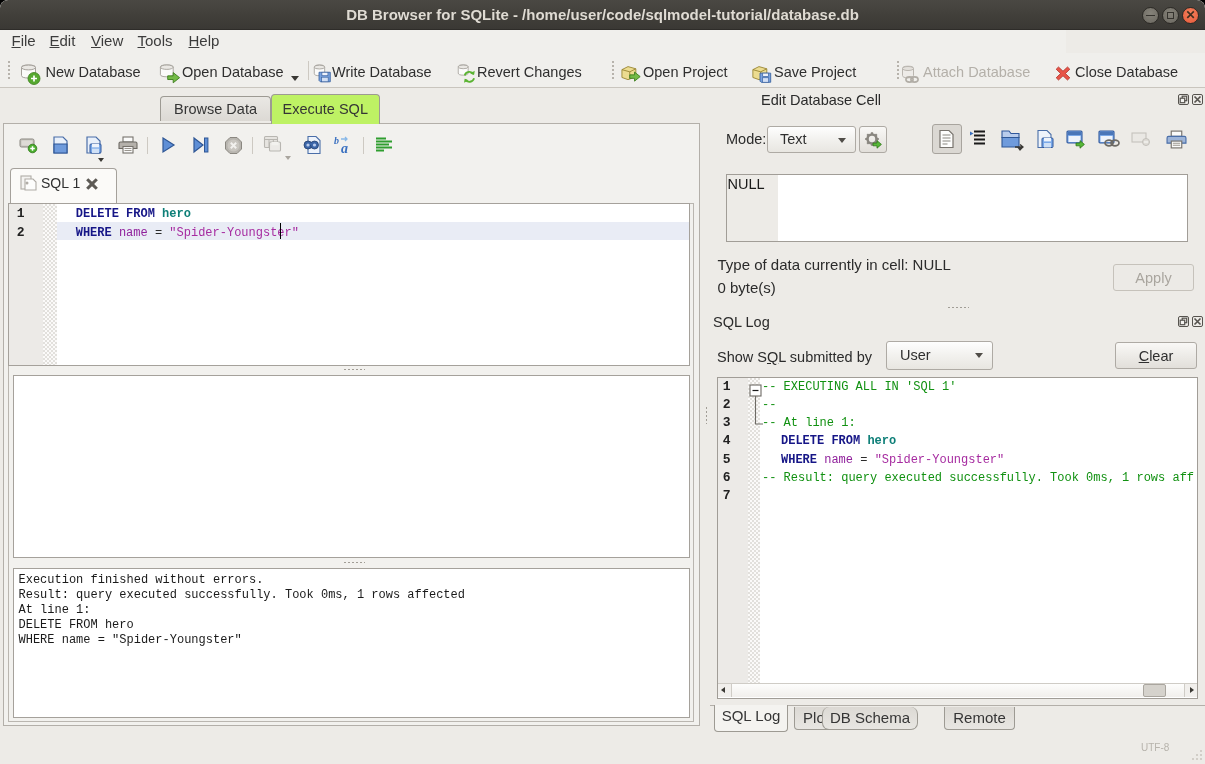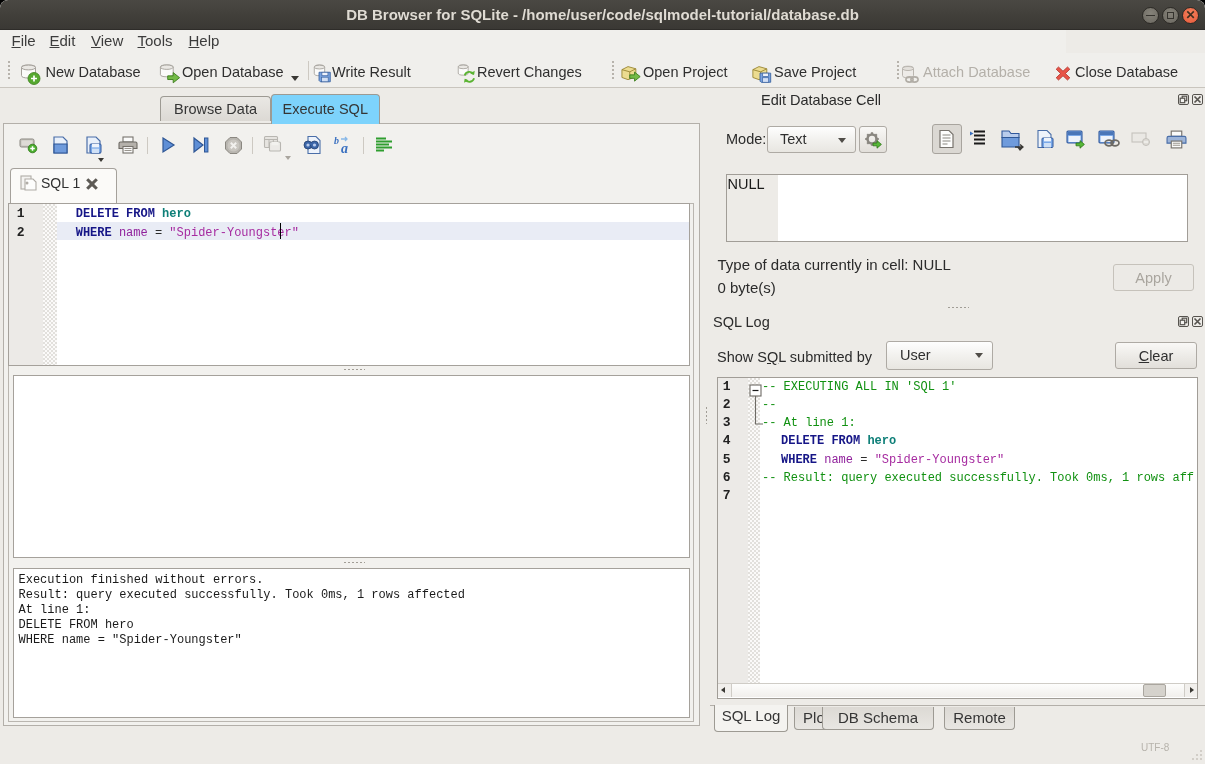--- a/index.html
+++ b/index.html
@@ -32,21 +32,21 @@
   .tbtext.dis { color:#b4b0a9; }
   .tbicon { position:absolute; top:7px; }
   .handle { position:absolute; top:7px; width:5px; height:21px;
     background-image:radial-gradient(circle, #b7b3ac 1px, transparent 1.2px);
     background-size:4px 4px; }
   .vsep { position:absolute; top:8px; width:1px; height:19px; background:#cdc9c2; }
   
   .tab { position:absolute; top:96px; height:24.5px; font-size:14.5px; color:#353535;
     background:linear-gradient(#eae8e4,#dcd9d4); border:1px solid #9d9a93; border-bottom:none;
     border-radius:4px 4px 0 0; text-align:center; line-height:24px; }
-  .tab.active { top:94px; height:30px; background:#7dd3fc; line-height:28px; z-index:5; }
+  .tab.active { top:94px; height:30px; background:#bef264; line-height:28px; z-index:5; }
   .pane { position:absolute; left:2.5px; top:123px; width:697px; height:603px;
     background:#f2f1ee; border:1px solid #b3afa9; }
   .subframe { position:absolute; background:#fff; border:1px solid #a5a19b; }
   
   .hdots { position:absolute; height:3px; width:22px;
     background-image:radial-gradient(circle,#a19d96 0.9px, transparent 1.1px);
     background-size:4px 3px; }
   .vdots { position:absolute; width:3px; height:18px;
     background-image:radial-gradient(circle,#a19d96 0.9px, transparent 1.1px);
     background-size:3px 4px; }
@@ -112,21 +112,21 @@
     <div class="tbtext" style="left:182px">Open Database</div>
     <div style="position:absolute; left:291px; top:23px; width:0; height:0; border-left:4px solid transparent; border-right:4px solid transparent; border-top:5px solid #3a3834;"></div>
     <div class="vsep" style="left:308px"></div>
     <svg class="tbicon" style="left:313px; top:11px" width="19" height="20" viewBox="0 0 22 23">
       <path d="M1.5 3.5 Q1.5 1 7.5 1 Q13.5 1 13.5 3.5 L13.5 11 Q13.5 13.5 7.5 13.5 Q1.5 13.5 1.5 11 Z" fill="#fbfbfa" stroke="#a4a09a" stroke-width="1"></path>
       <ellipse cx="7.5" cy="3.5" rx="6" ry="2.2" fill="#eae8e4" stroke="#a4a09a" stroke-width="1"></ellipse>
       <path d="M8.5 9.5 h11.5 v11 h-11.5 l-1.5-1.5 v-9.5 Z" fill="#7aa4e0" stroke="#3a62a0" stroke-width="1"></path>
       <rect x="10.3" y="9.5" width="7" height="4" fill="#eef2fa" stroke="#3a62a0" stroke-width="0.8"></rect>
       <rect x="10" y="15.2" width="7.6" height="5.3" fill="#d2dff4" stroke="#3a62a0" stroke-width="0.8"></rect>
     </svg>
-    <div class="tbtext" style="left:332px">Write Result</div>
+    <div class="tbtext" style="left:332px">Write Database</div>
     <svg class="tbicon" style="left:457px; top:11px" width="19" height="19" viewBox="0 0 23 23">
       <path d="M1.5 3.5 Q1.5 1 7.5 1 Q13.5 1 13.5 3.5 L13.5 11 Q13.5 13.5 7.5 13.5 Q1.5 13.5 1.5 11 Z" fill="#fbfbfa" stroke="#a4a09a" stroke-width="1"></path>
       <ellipse cx="7.5" cy="3.5" rx="6" ry="2.2" fill="#eae8e4" stroke="#a4a09a" stroke-width="1"></ellipse>
       <path d="M9.3 13.8 a6 6 0 0 1 10.8 -1.6" fill="none" stroke="#5ab332" stroke-width="2.2"></path>
       <path d="M21.5 8.2 l-0.9 5 -4.7 -1.8 Z" fill="#5ab332"></path>
       <path d="M20.7 17.2 a6 6 0 0 1 -10.8 1.6" fill="none" stroke="#5ab332" stroke-width="2.2"></path>
       <path d="M8.5 22.8 l0.9 -5 4.7 1.8 Z" fill="#5ab332"></path>
     </svg>
     <div class="tbtext" style="left:477px">Revert Changes</div>
     <div class="handle" style="left:611px"></div>
@@ -389,21 +389,21 @@
         <div style="position:absolute; right:0; top:0; width:13.5px; height:13px; background:#f1efec; border-left:1px solid #cfccc6;">
           <div style="position:absolute; left:5px; top:3px; width:0; height:0; border-top:3.5px solid transparent; border-bottom:3.5px solid transparent; border-left:4.5px solid #3a3834;"></div>
         </div>
         <div style="position:absolute; left:425px; top:0px; width:22.5px; height:13px; background:#d5d2cc; border:1px solid #aaa69f; border-radius:2px;"></div>
       </div>
     </div>
 
     <div style="position:absolute; left:710px; top:705px; width:495px; height:1px; background:#b3afa9;"></div>
     <div class="btab active" style="left:714px; width:74px;">SQL Log</div>
     <div class="btab" style="left:794px; width:44px;">Plot</div>
-    <div class="btab" style="left:822px; width:112px;">DB Schema</div>
+    <div class="btab" style="left:822px; width:96px;border-radius:7px;">DB Schema</div>
     <div class="btab" style="left:944px; width:71px;">Remote</div>
 
     <svg style="position:absolute; left:1190px; top:748px;" width="13" height="13" viewBox="0 0 13 13">
       <g fill="#c9c5be">
         <circle cx="11" cy="3" r="1"></circle>
           <circle cx="7" cy="7" r="1"></circle>
           <circle cx="11" cy="7" r="1"></circle>
         <circle cx="3" cy="11" r="1"></circle>
           <circle cx="7" cy="11" r="1"></circle>
           <circle cx="11" cy="11" r="1"></circle>

